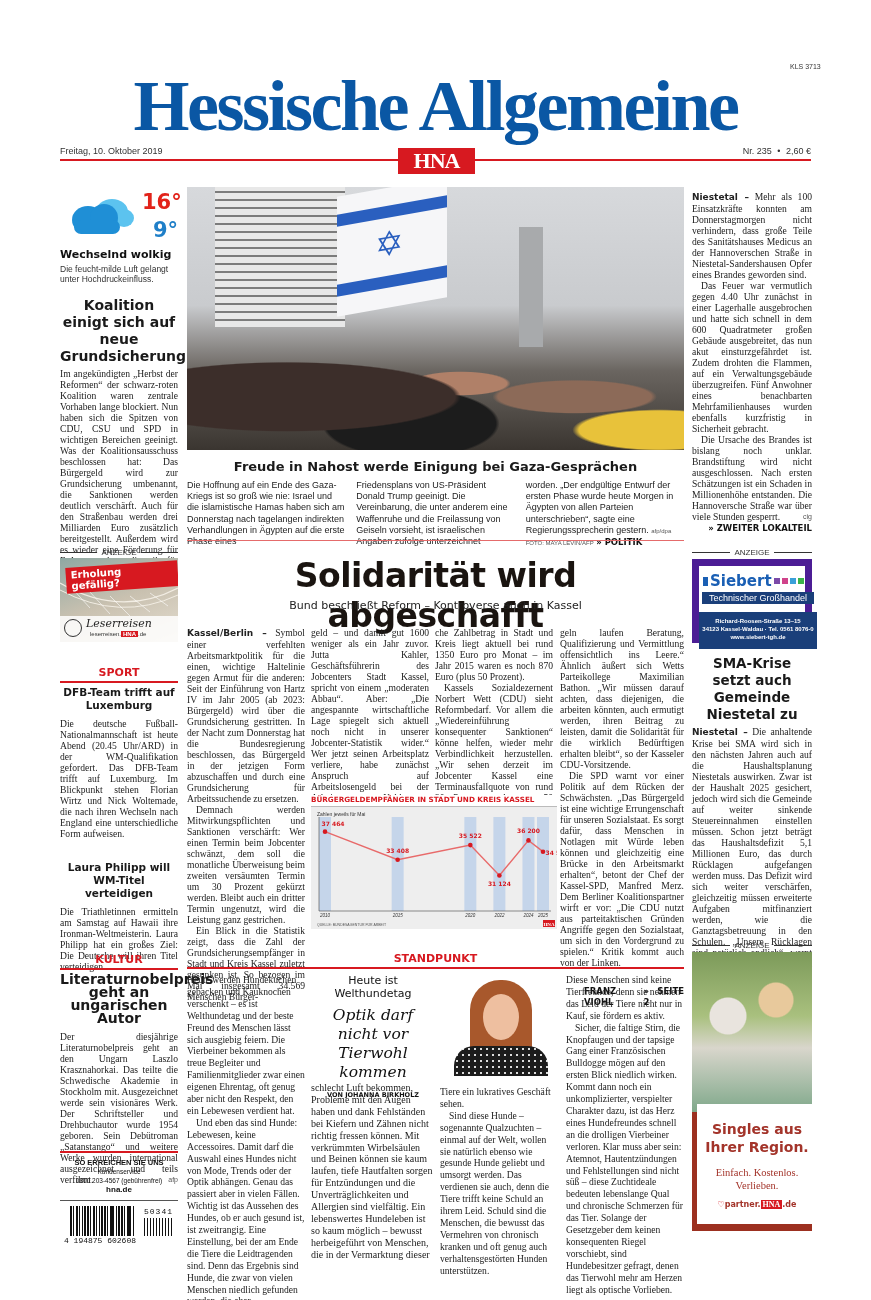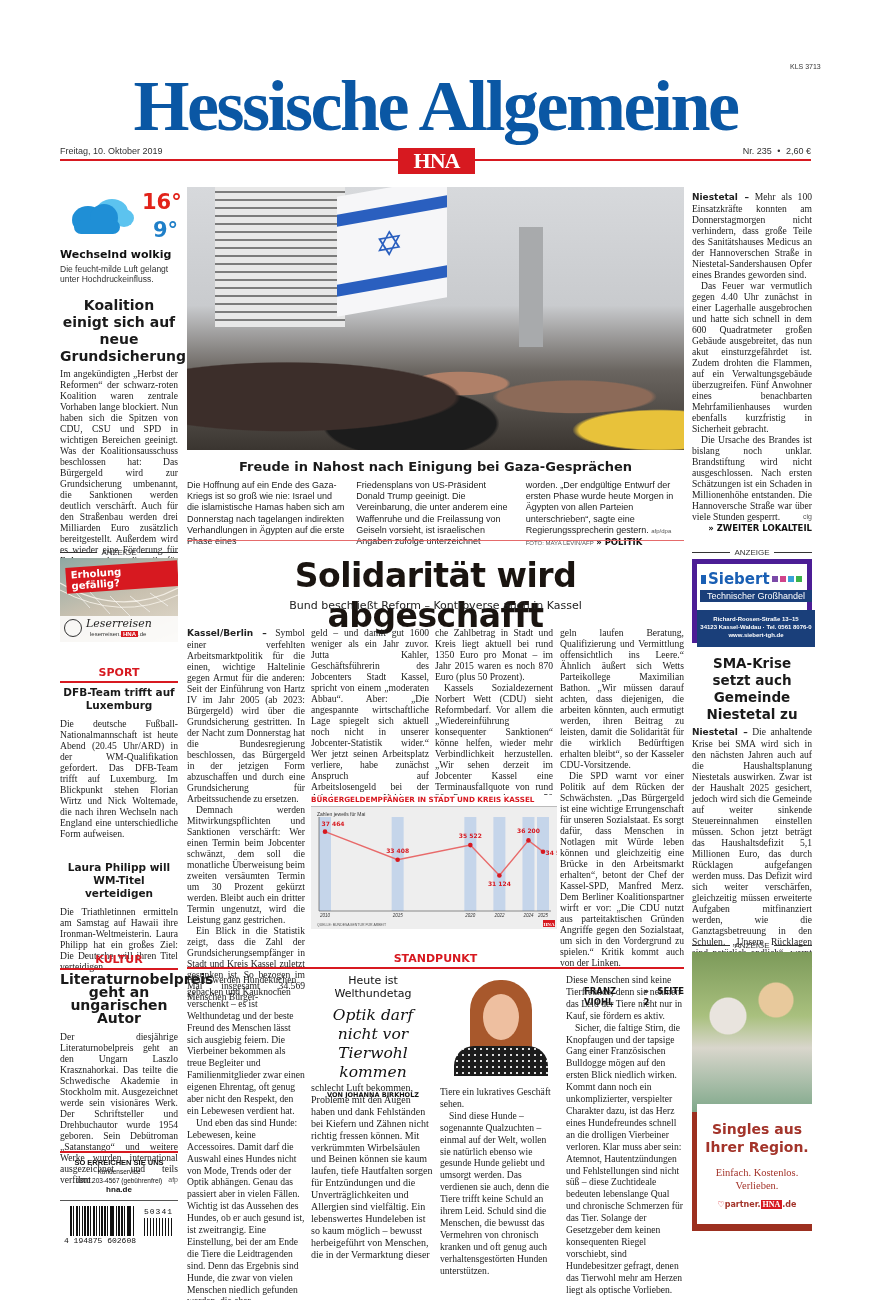--- a/index.html
+++ b/index.html
@@ -76,41 +76,41 @@
 <div class="abs" style="left:187px;top:187px;width:497px;height:263px;background:linear-gradient(180deg,#d7d9dc 0%,#c9cbce 45%,#6a6560 70%,#3a3530 100%);overflow:hidden">
   <div class="abs" style="left:28px;top:0;width:130px;height:140px;background:repeating-linear-gradient(0deg,#e8e8e8 0 6px,#7c7c7c 6px 8px)"></div>
   <div class="abs" style="left:332px;top:40px;width:24px;height:120px;background:#a8aaac"></div>
   <div class="abs" style="left:150px;top:0;width:110px;height:120px;background:#f6f6f8;transform:skewY(-10deg)">
     <div style="position:absolute;left:0;top:18px;width:110px;height:12px;background:#2a5fbf"></div>
     <div style="position:absolute;left:0;top:88px;width:110px;height:12px;background:#2a5fbf"></div>
     <div style="position:absolute;left:38px;top:40px;font-size:34px;color:#2a5fbf;line-height:34px">✡</div>
   </div>
   <div class="abs" style="left:0;top:130px;width:497px;height:133px;background:radial-gradient(ellipse at 20% 60%,#3c2e2a 0 30%,transparent 31%),radial-gradient(ellipse at 55% 50%,#b08068 0 12%,transparent 13%),radial-gradient(ellipse at 78% 60%,#8c6a58 0 14%,transparent 15%),radial-gradient(ellipse at 45% 80%,#1c1c1c 0 22%,transparent 23%),radial-gradient(ellipse at 95% 85%,#e8c23a 0 12%,transparent 13%)"></div>
 </div>
-<div class="abs headline" style="left:187px;top:459px;width:497px;font-size:13px;font-weight:bold">Freude in Nahost nach Einigung bei Gaza-Gesprächen</div>
+<div class="abs headline" style="left:187px;top:459px;width:497px;font-size:13px;font-weight:bold">Freude in Nahost werde Einigung bei Gaza-Gesprächen</div>
 <div class="abs" style="left:187px;top:480px;width:497px;display:flex;gap:11px;font-family:'Liberation Sans',sans-serif;font-size:9px;line-height:11.2px;color:#222">
   <div style="flex:1">Die Hoffnung auf ein Ende des Gaza-Kriegs ist so groß wie nie: Israel und die islamistische Hamas haben sich am Donnerstag nach tagelangen indirekten Verhandlungen in Ägypten auf die erste Phase eines</div>
   <div style="flex:1">Friedensplans von US-Präsident Donald Trump geeinigt. Die Vereinbarung, die unter anderem eine Waffenruhe und die Freilassung von Geiseln vorsieht, ist israelischen Angaben zufolge unterzeichnet</div>
   <div style="flex:1"><span>worden. „Der endgültige Entwurf der ersten Phase wurde heute Morgen in Ägypten von allen Parteien unterschrieben“, sagte eine Regierungssprecherin gestern.</span> <span class="agency" style="font-size:6px">afp/dpa  FOTO: MAYA LEVIN/AFP</span> <span class="ref">» POLITIK</span></div>
 </div>
 <div class="abs red-rule" style="left:187px;top:540px;width:497px;height:1px;background:#e56b6b"></div>
 
 <div class="abs" style="left:692px;top:188px;width:120px">
   <div class="body-text" style="margin-top:3px">
     <p><span class="loc">Niestetal –</span> <span>Mehr als 100 Einsatzkräfte konnten am Donnerstagmorgen nicht verhindern, dass große Teile des Sanitätshauses Medicus an der Hannoverschen Straße in Niestetal-Sandershausen Opfer eines Brandes geworden sind.</span></p>
     <p>Das Feuer war vermutlich gegen 4.40 Uhr zunächst in einer Lagerhalle ausgebrochen und hatte sich schnell in dem 600 Quadratmeter großen Gebäude ausgebreitet, das nun akut einsturzgefährdet ist. Zudem drohten die Flammen, auf ein Verwaltungsgebäude überzugreifen. Fünf Anwohner eines benachbarten Mehrfamilienhauses wurden ebenfalls kurzfristig in Sicherheit gebracht.</p>
     <p><span>Die Ursache des Brandes ist bislang noch unklar. Brandstiftung wird nicht ausgeschlossen. Nach ersten Schätzungen ist ein Schaden in Millionenhöhe entstanden. Die Hannoversche Straße war über viele Stunden gesperrt.</span> <span class="agency" style="float:right">cig</span></p>
     <div style="text-align:right;clear:both"><span class="ref">» ZWEITER LOKALTEIL</span></div>
   </div>
 </div>
 
 <div class="abs anzeige" style="left:692px;top:548px;width:120px">
     <span>ANZEIGE</span>
   </div>
-<div class="abs" style="left:692px;top:559px;width:120px;height:84px;border:5px solid #4c1d95;background:#fff">
+<div class="abs" style="left:692px;top:559px;width:120px;height:84px;border:7px solid #4c1d95;background:#fff">
   <div class="abs" style="left:4px;top:6px;display:flex;align-items:center;gap:2px">
     <span style="width:5px;height:9px;background:#1a5fb4"></span>
     <span style="font-family:'DejaVu Sans',sans-serif;font-weight:bold;font-size:15px;color:#1a5fb4">Siebert</span>
     <span style="width:6px;height:6px;background:#7b4aa8"></span>
     <span style="width:6px;height:6px;background:#d0438a"></span>
     <span style="width:6px;height:6px;background:#3aa0d8"></span>
     <span style="width:6px;height:6px;background:#3bb34a"></span>
   </div>
   <div class="abs" style="left:3px;top:26px;width:112px;background:#1a3f7a;color:#fff;font-family:'Liberation Sans',sans-serif;font-size:9px;text-align:center;padding:1px 0">Technischer Großhandel</div>
   <div class="abs" style="left:0;top:46px;width:118px;height:37px;background:#1a3f7a;color:#fff;font-family:'Liberation Sans',sans-serif;font-size:6px;font-weight:bold;text-align:center;line-height:8px;padding-top:5px">

